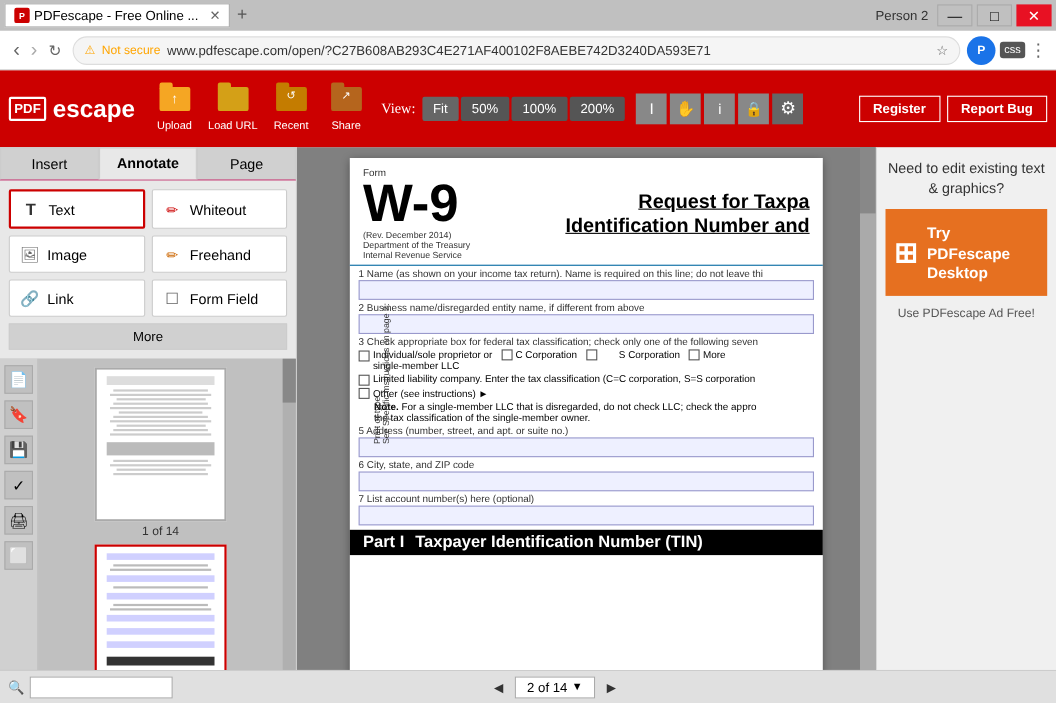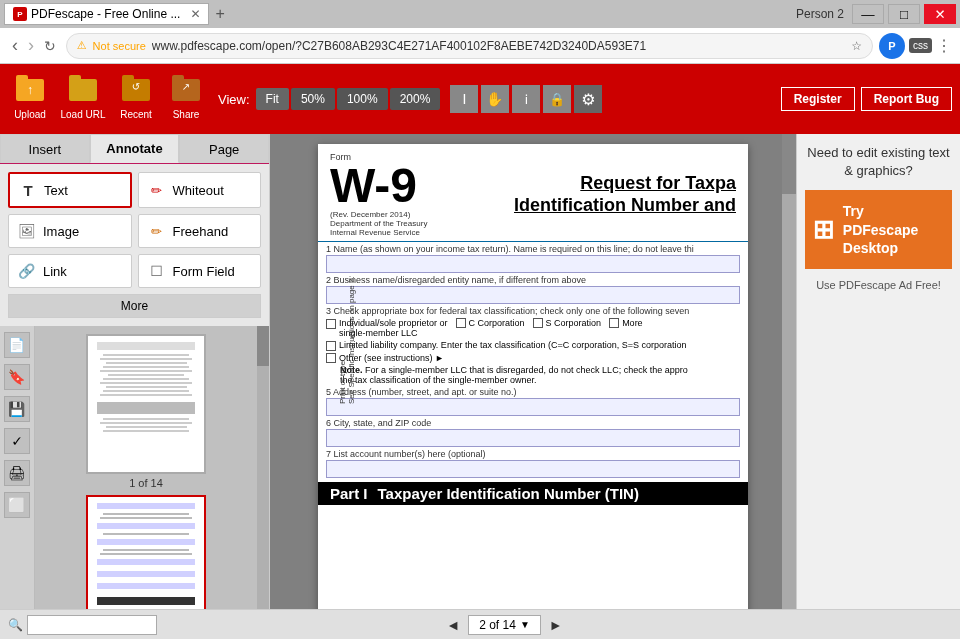--- a/index.html
+++ b/index.html
@@ -139,20 +139,24 @@
     <span style="color:#666;">☆</span>
   </div>
   <div style="display:flex;align-items:center;gap:4px;">
     <div style="width:26px;height:26px;border-radius:50%;background:#1a73e8;display:flex;align-items:center;justify-content:center;color:white;font-size:11px;font-weight:bold;cursor:pointer;">P</div>
     <span class="css-badge" style="background:#555;color:white;font-size:10px;padding:2px 4px;border-radius:3px;cursor:pointer;">css</span>
     <button style="background:none;border:none;cursor:pointer;font-size:16px;color:#666;">⋮</button>
   </div>
 </div>
 
 <div id="app-toolbar" style="background:#cc0000;height:70px;display:flex;align-items:center;padding:0 8px;gap:6px;">
+  <div id="logo" style="display:flex;align-items:center;margin-right:8px;">
+    <div style="background:#cc0000;border:2px solid white;color:white;font-size:12px;font-weight:bold;padding:2px 3px;border-radius:2px;margin-right:2px;">PDF</div>
+    <span style="color:white;font-size:22px;font-weight:bold;">escape</span>
+  </div>
   <button class="toolbar-btn" style="display:flex;flex-direction:column;align-items:center;background:none;border:none;cursor:pointer;color:white;font-size:10px;min-width:44px;">
     <div style="width:32px;height:28px;position:relative;">
       <div style="width:28px;height:22px;background:#f5a623;border-radius:2px;position:relative;margin:auto;">
         <div style="position:absolute;top:-4px;left:0;width:12px;height:6px;background:#f5a623;border-radius:2px 2px 0 0;"></div>
         <div style="position:absolute;top:4px;left:50%;transform:translateX(-50%);color:white;font-size:12px;font-weight:bold;">↑</div>
       </div>
     </div>
     <span>Upload</span>
   </button>
   <button class="toolbar-btn" style="display:flex;flex-direction:column;align-items:center;background:none;border:none;cursor:pointer;color:white;font-size:10px;min-width:50px;">
@@ -174,21 +178,21 @@
   </button>
   <button class="toolbar-btn" style="display:flex;flex-direction:column;align-items:center;background:none;border:none;cursor:pointer;color:white;font-size:10px;min-width:44px;">
     <div style="width:32px;height:28px;">
       <div style="width:28px;height:22px;background:#b5651d;border-radius:2px;position:relative;margin:auto;">
         <div style="position:absolute;top:-4px;left:0;width:12px;height:6px;background:#b5651d;border-radius:2px 2px 0 0;"></div>
         <div style="position:absolute;top:2px;left:50%;transform:translateX(-50%);color:white;font-size:10px;">↗</div>
       </div>
     </div>
     <span>Share</span>
   </button>
-  <span style="color:white;font-size:13px;margin-left:4px;">View:</span>
+  <span style="color:white;font-size:13px;margin-left:4px;font-family:Liberation Serif, serif;">View:</span>
   <div style="display:flex;gap:2px;">
     <button style="background:#666;color:white;border:none;cursor:pointer;padding:4px 10px;font-size:12px;border-radius:2px;">Fit</button>
     <button style="background:#555;color:white;border:none;cursor:pointer;padding:4px 10px;font-size:12px;border-radius:2px;">50%</button>
     <button style="background:#555;color:white;border:none;cursor:pointer;padding:4px 10px;font-size:12px;border-radius:2px;">100%</button>
     <button style="background:#555;color:white;border:none;cursor:pointer;padding:4px 10px;font-size:12px;border-radius:2px;">200%</button>
   </div>
   <div style="display:flex;gap:3px;margin-left:4px;">
     <button style="background:#888;border:none;cursor:pointer;width:28px;height:28px;color:white;font-size:14px;">I</button>
     <button style="background:#888;border:none;cursor:pointer;width:28px;height:28px;color:white;font-size:14px;">✋</button>
     <button style="background:#888;border:none;cursor:pointer;width:28px;height:28px;color:white;font-size:13px;">ℹ</button>
@@ -340,21 +344,21 @@
           <div style="font-size:9px;color:#333;">3  Check appropriate box for federal tax classification; check only one of the following seven</div>
           <div style="display:flex;align-items:flex-start;gap:8px;margin-top:2px;font-size:9px;flex-wrap:wrap;">
             <div style="display:flex;align-items:flex-start;gap:3px;">
               <div style="width:10px;height:10px;border:1px solid #555;margin-top:1px;flex-shrink:0;"></div>
               <span>Individual/sole proprietor or<br>single-member LLC</span>
             </div>
             <div style="display:flex;align-items:center;gap:3px;">
               <div style="width:10px;height:10px;border:1px solid #555;flex-shrink:0;"></div>
               <span>C Corporation</span>
             </div>
-            <div style="display:flex;align-items:flex-start;gap:3px;">
+            <div style="display:flex;align-items:flex-start;gap:20px;">
               <div style="width:10px;height:10px;border:1px solid #555;flex-shrink:0;"></div>
               <span>S Corporation</span>
             </div>
             <div style="display:flex;align-items:center;gap:3px;">
               <div style="width:10px;height:10px;border:1px solid #555;flex-shrink:0;"></div>
               <span>More</span>
             </div>
           </div>
           <div style="display:flex;align-items:flex-start;gap:3px;margin-top:2px;font-size:9px;">
             <div style="width:10px;height:10px;border:1px solid #555;margin-top:1px;flex-shrink:0;"></div>

